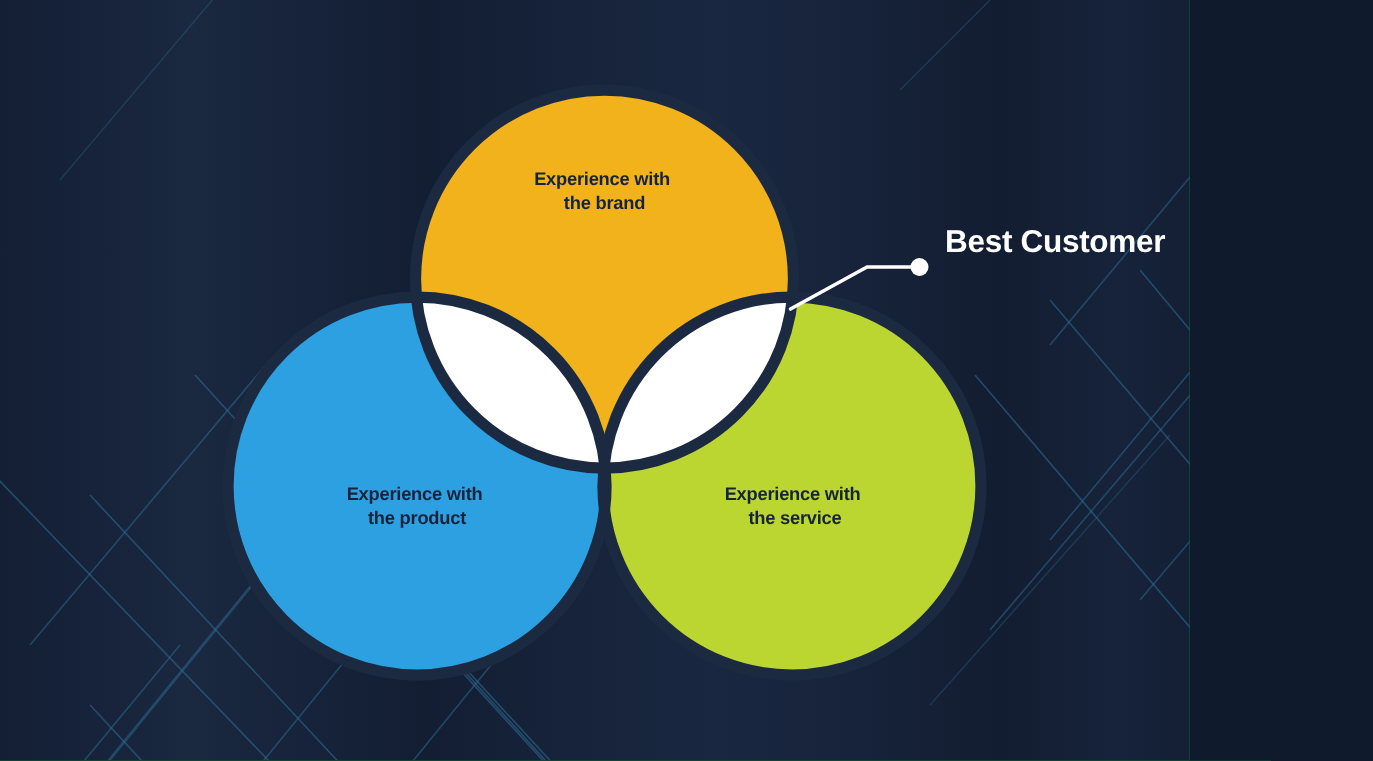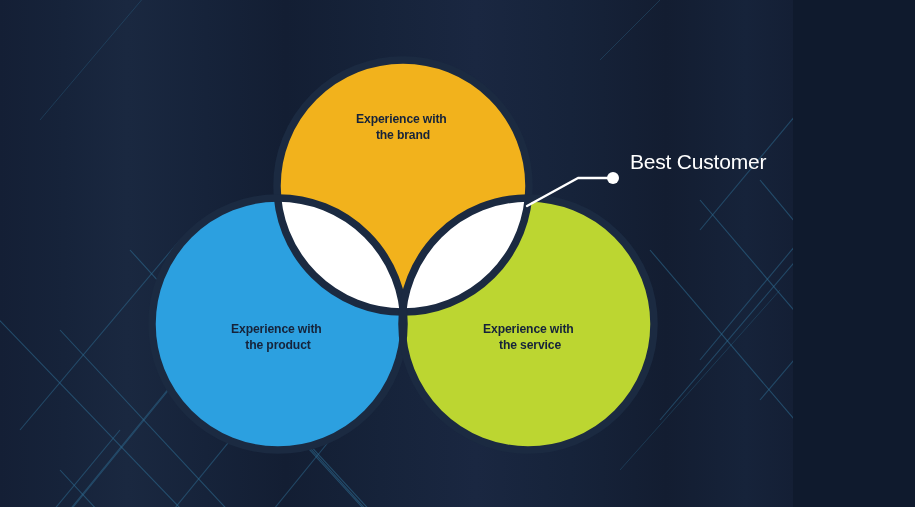--- a/index.html
+++ b/index.html
@@ -44,21 +44,21 @@
     width: 915px;
     height: 507px;
   }
   .callout {
     position: absolute;
     left: 630px;
     top: 149px;
     width: 250px;
     color: #ffffff;
     font-size: 21px;
-    font-weight: normal;
+    font-weight: bold;
     line-height: 1.22;
     letter-spacing: -0.2px;
   }
   .callout-line2 { padding-left: 16px; }
   .venn-label {
     font-family: "Liberation Sans", sans-serif;
     font-size: 12.2px;
     font-weight: bold;
     fill: #16233a;
     text-anchor: middle;

